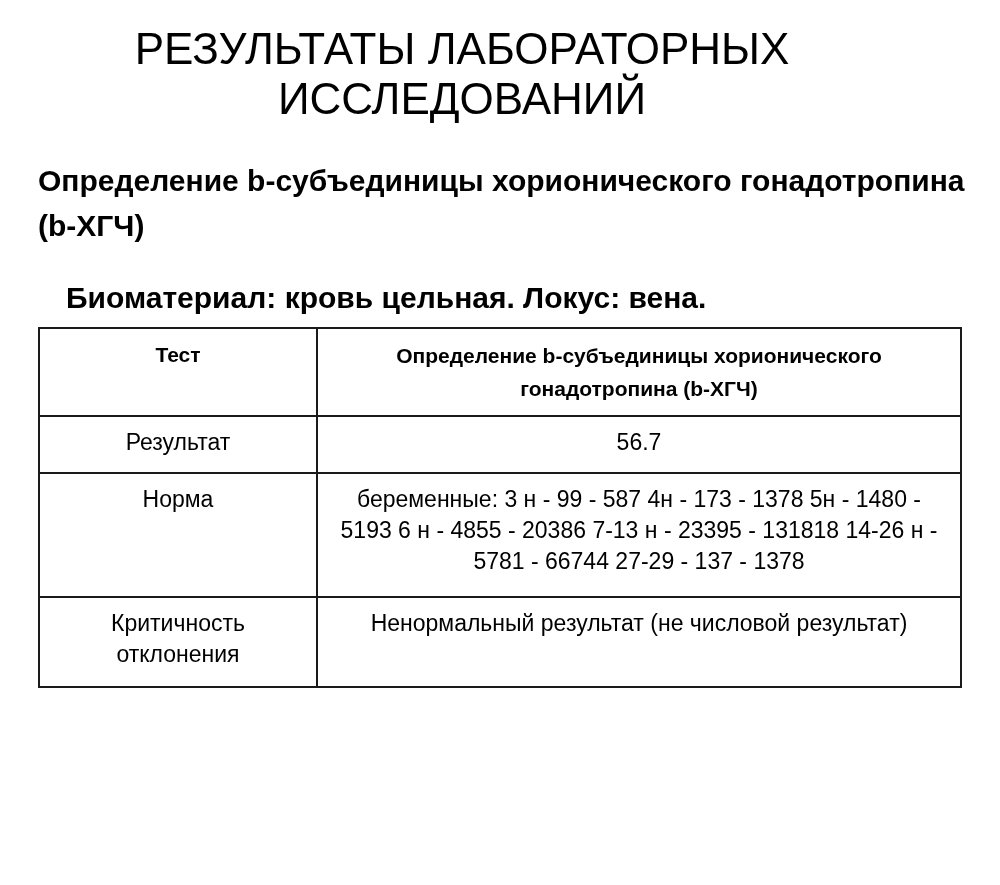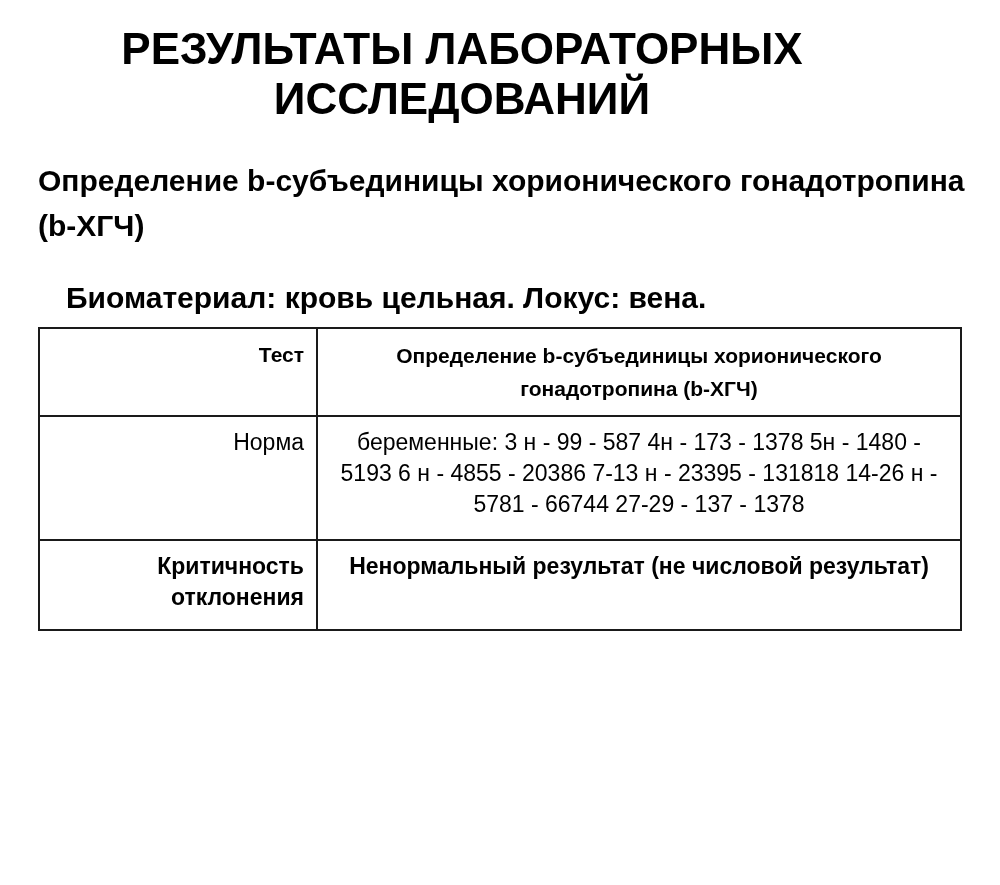--- a/index.html
+++ b/index.html
@@ -2,63 +2,67 @@
 <html><head>
   <meta charset="utf-8">
   <style>
     html, body { margin: 0; padding: 0; background: #ffffff; }
     body {
       width: 1000px; height: 885px; position: relative; overflow: hidden;
       font-family: "Liberation Sans", sans-serif; color: #000;
     }
     .title {
       position: absolute; left: 0; top: 24px; width: 924px;
-      text-align: center; font-weight: bold; font-size: 44px; line-height: 50px;
+      text-align: center; font-weight: normal; font-size: 44px; line-height: 50px;
       letter-spacing: 0px;
     }
     .subtitle {
       position: absolute; left: 38px; top: 158px; width: 930px;
       font-weight: bold; font-size: 30px; line-height: 45px;
     }
     .biomaterial {
       position: absolute; left: 38px; top: 278px; width: 930px;
       font-weight: bold; font-size: 30px; line-height: 40px; margin-left: 28px;
     }
     table.results {
       position: absolute; left: 38px; top: 327px; width: 924px;
       border-collapse: collapse; font-size: 23px; line-height: 31px;
     }
     table.results td {
       border: 2px solid #1a1a1a; vertical-align: top; padding: 10px 12px 0 12px;
     }
-    td.label { width: 252px; text-align: right; }
+    td.label { width: 252px; text-align: center; }
     td.value { text-align: center; padding-left: 8px; padding-right: 8px; }
     tr.r-test td { height: 76px; font-weight: bold; font-size: 21px; }
     tr.r-test td.value { line-height: 33px; }
     tr.r-result td { height: 45px; }
     tr.r-norm td { height: 112px; margin-left: 36px; }
     tr.r-dev td { height: 45px; }
-    tr.r-crit td { height: 78px; font-weight: bold; }
+    tr.r-crit td { height: 78px; }
     tr.r-unit td { height: 45px; }
   </style>
 </head>
 <body>
 
 <div class="title">РЕЗУЛЬТАТЫ ЛАБОРАТОРНЫХ ИССЛЕДОВАНИЙ</div>
 
 <div class="subtitle">Определение b-субъединицы хорионического гонадотропина (b-ХГЧ)</div>
 
 <div class="biomaterial">Биоматериал: кровь цельная. Локус: вена.</div>
 
 <table class="results">
   <tbody>
       <tr class="r-test">
     <td class="label">Тест</td>
     <td class="value">Определение b-субъединицы хорионического гонадотропина (b-ХГЧ)</td>
   </tr>
+  <tr class="r-result">
+    <td class="label">Результат</td>
+    <td class="value">56.7</td>
+  </tr>
   <tr class="r-norm">
     <td class="label">Норма</td>
     <td class="value">беременные: 3 н - 99 - 587 4н - 173 - 1378 5н - 1480 - 5193 6 н - 4855 - 20386 7-13 н - 23395 - 131818 14-26 н - 5781 - 66744 27-29 - 137 - 1378</td>
   </tr>
   <tr class="r-crit">
     <td class="label">Критичность отклонения</td>
     <td class="value">Ненормальный результат (не числовой результат)</td>
   </tr>
 </tbody>
   </table>

